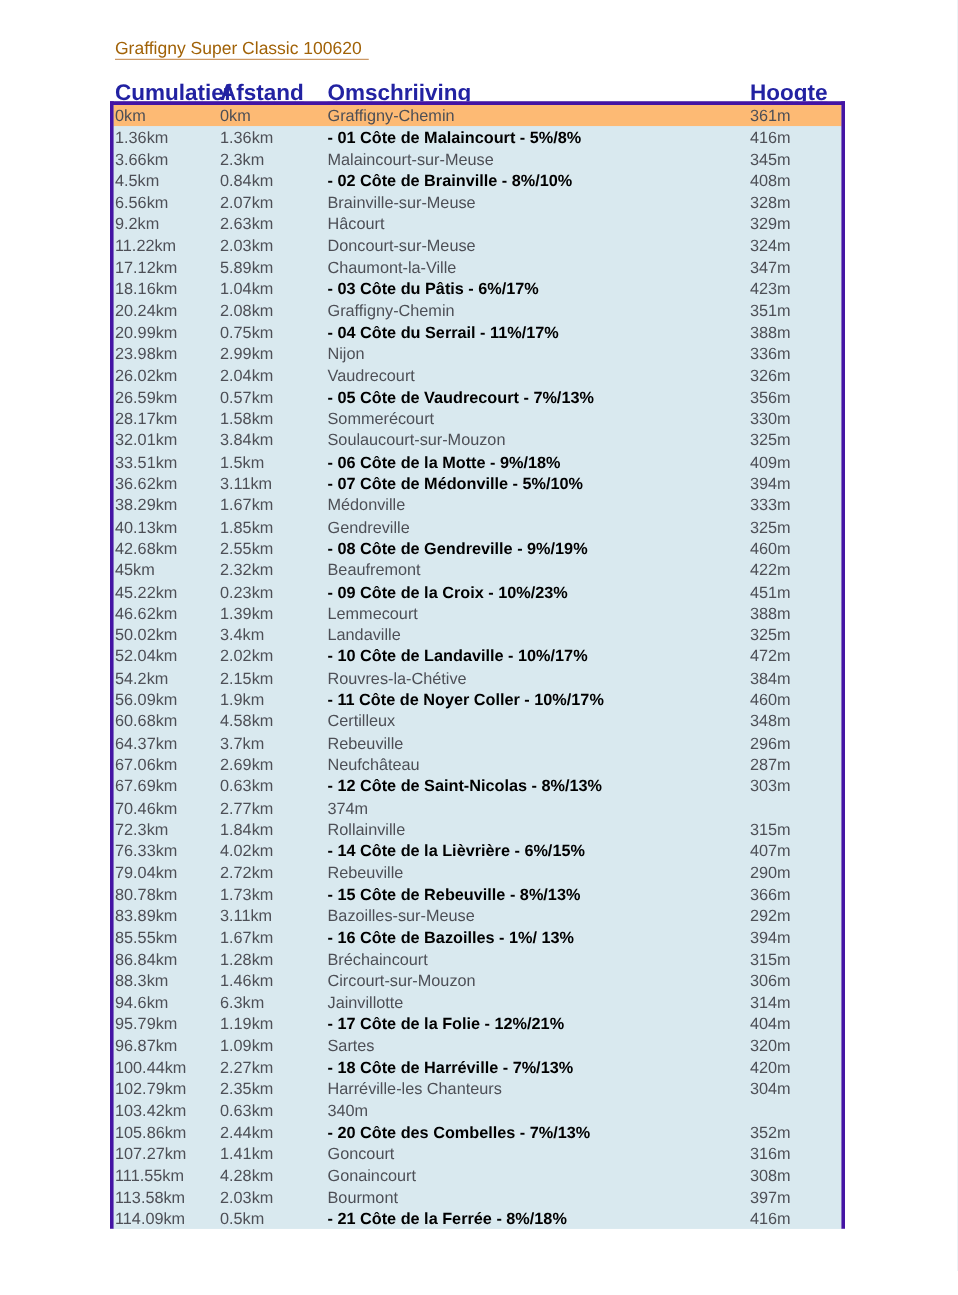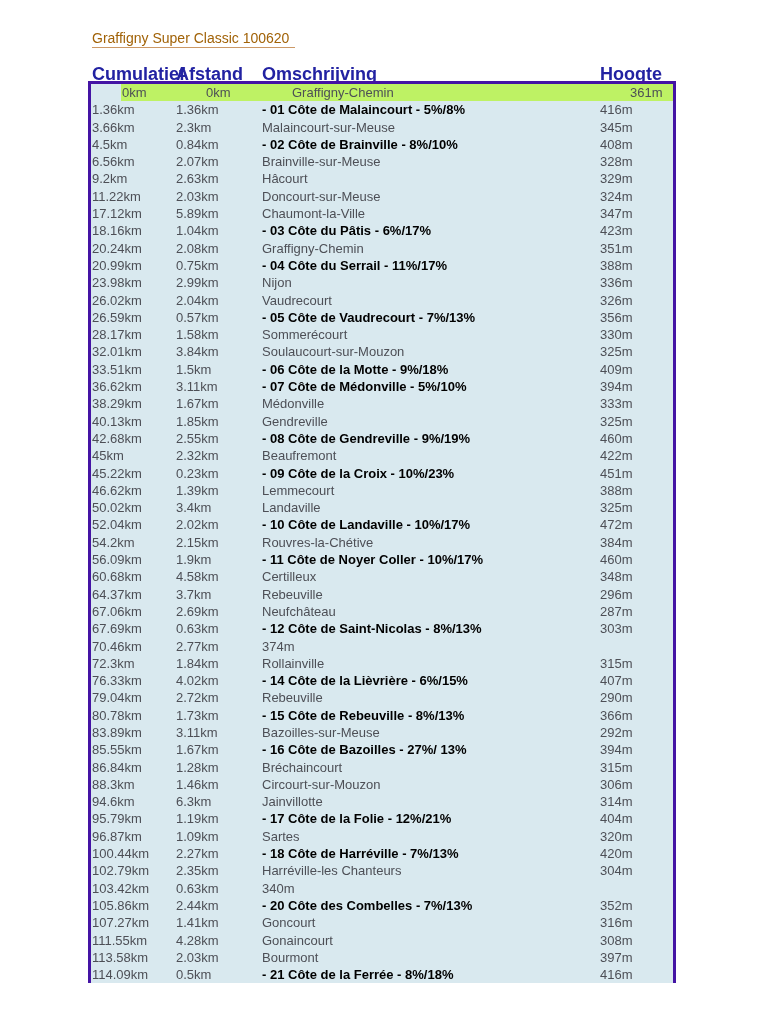--- a/index.html
+++ b/index.html
@@ -21,21 +21,21 @@
   .hdr .hcell { padding-left:1px; text-decoration:underline; white-space:nowrap; }
   .tbl {
     position:absolute; left:88px; top:81px; width:588px; box-sizing:border-box;
     border:3px solid #4414A4; border-bottom:none; background:#D9E9EF;
   }
   .row {
     display:grid; grid-template-columns:84px 86px 338px 1fr;
     height:17.3px; line-height:17.5px; font-size:13px;
     color:#4D4F56; background:#D9E9EF;
   }
-  .row.first { background:#bef264;margin-left:30px; }
+  .row.first { background:#fdba74; }
   .row .cell { padding-left:1px; white-space:nowrap; overflow:hidden; }
   .row.climb .c3 { font-weight:bold; color:#000000; }
 </style>
 </head>
 <body>
 
 <a class="title-link" href="#">Graffigny Super Classic 100620</a>
 
 <div class="hdr">
   <span class="hcell">Cumulatief</span>
@@ -268,21 +268,21 @@
   </div>
     <div class="row">
     <span class="cell c1">83.89km</span>
     <span class="cell c2">3.11km</span>
     <span class="cell c3">Bazoilles-sur-Meuse</span>
     <span class="cell c4">292m</span>
   </div>
     <div class="row climb">
     <span class="cell c1">85.55km</span>
     <span class="cell c2">1.67km</span>
-    <span class="cell c3">- 16 Côte de Bazoilles - 27%/ 13%</span>
+    <span class="cell c3">- 16 Côte de Bazoilles - 1%/ 13%</span>
     <span class="cell c4">394m</span>
   </div>
     <div class="row">
     <span class="cell c1">86.84km</span>
     <span class="cell c2">1.28km</span>
     <span class="cell c3">Bréchaincourt</span>
     <span class="cell c4">315m</span>
   </div>
     <div class="row">
     <span class="cell c1">88.3km</span>

